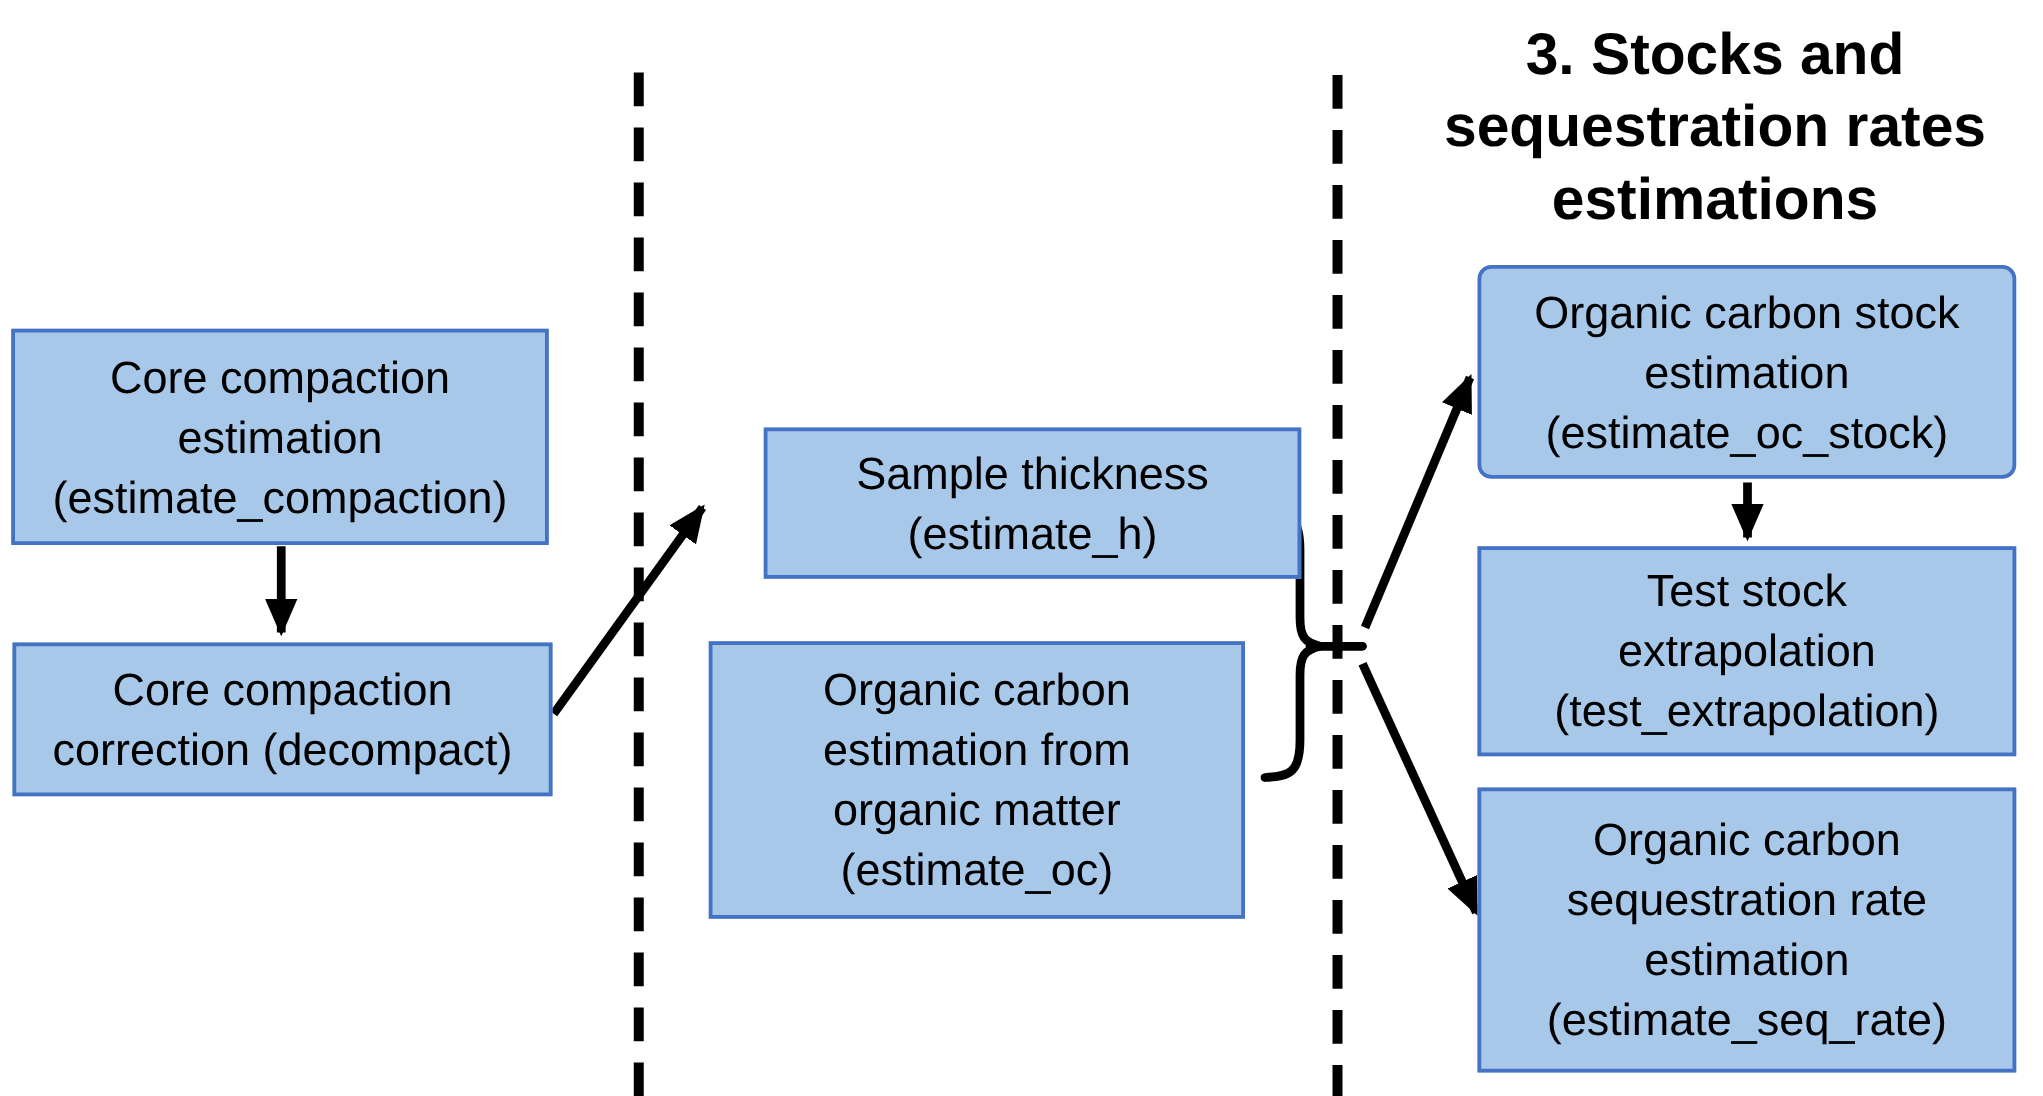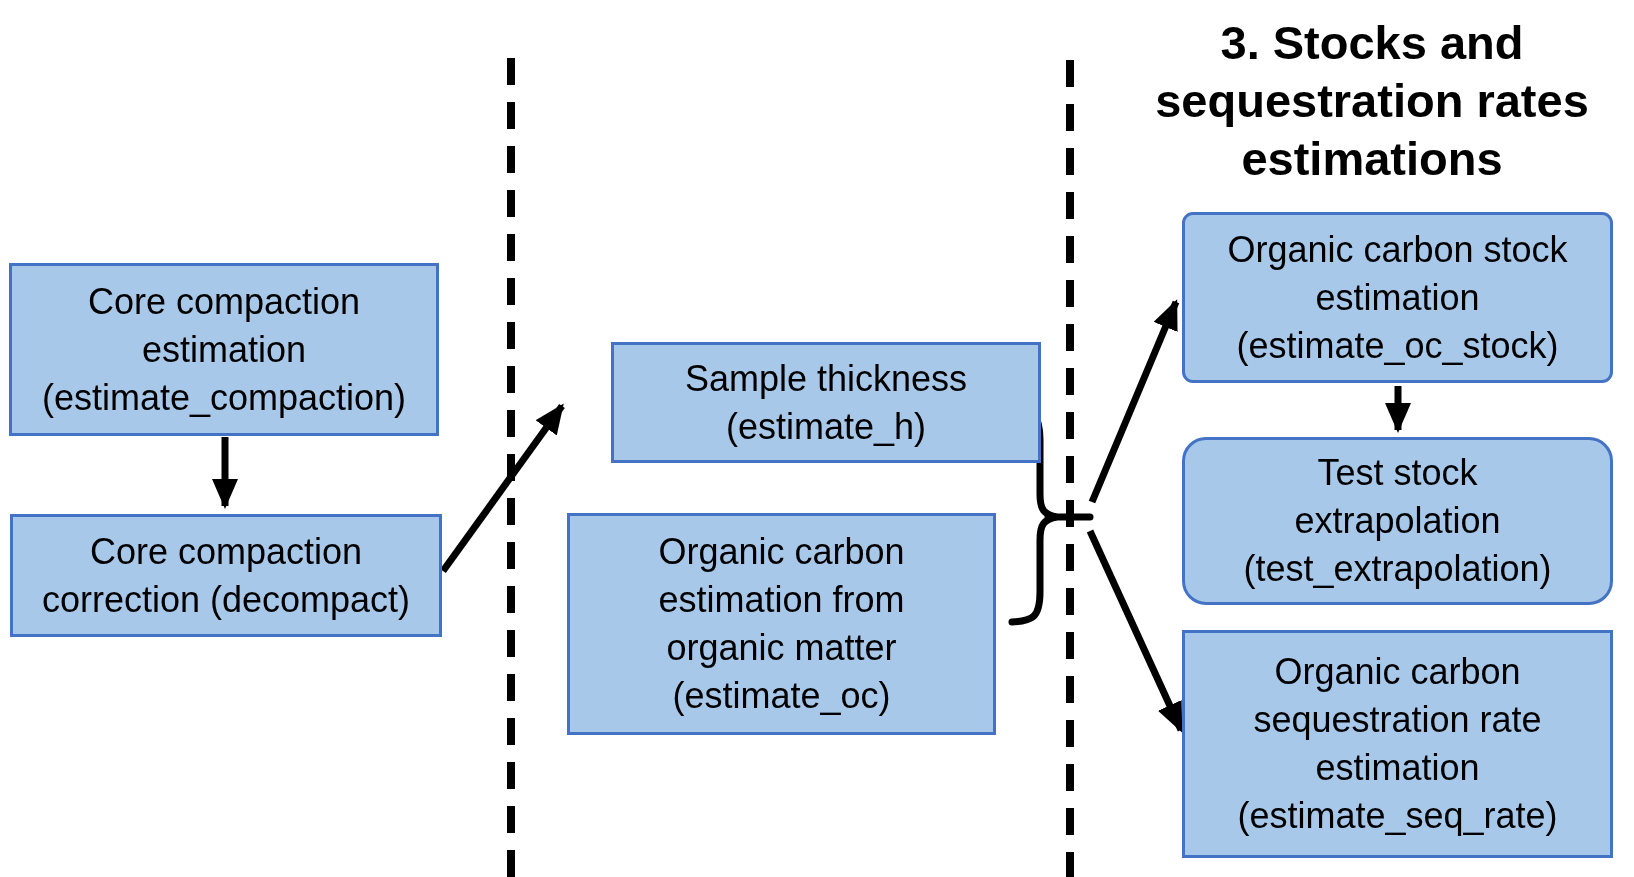--- a/index.html
+++ b/index.html
@@ -54,21 +54,21 @@
   #title-2 { left: 543px;  top: 96px;  width: 440px; }
   #title-3 { left: 1152px; top: 14px;  width: 440px; }
   
   #box-estimate-compaction { left: 9px;   top: 263px; width: 430px; height: 173px; }
   #box-decompact           { left: 10px;  top: 514px; width: 432px; height: 123px; }
   
   #box-estimate-h          { left: 567px; top: 342px; width: 430px; height: 121px; margin-left: 44px; }
   #box-estimate-oc         { left: 567px; top: 513px; width: 429px; height: 222px; }
   
   #box-estimate-oc-stock   { left: 1182px; top: 212px; width: 431px; height: 171px; border-radius: 11px; }
-  #box-test-extrapolation  { left: 1182px; top: 437px; width: 431px; height: 168px; border-radius: 24px; }
+  #box-test-extrapolation  { left: 1182px; top: 437px; width: 431px; height: 168px; }
   #box-estimate-seq-rate   { left: 1182px; top: 630px; width: 431px; height: 228px; }
 </style>
 </head>
 <body>
 
 <div class="canvas">
 
   <svg class="connectors" viewBox="0 0 1634 877" xmlns="http://www.w3.org/2000/svg">
     <defs>
       <marker id="ah" markerUnits="userSpaceOnUse" markerWidth="32" markerHeight="28" refX="27" refY="13" orient="auto">

